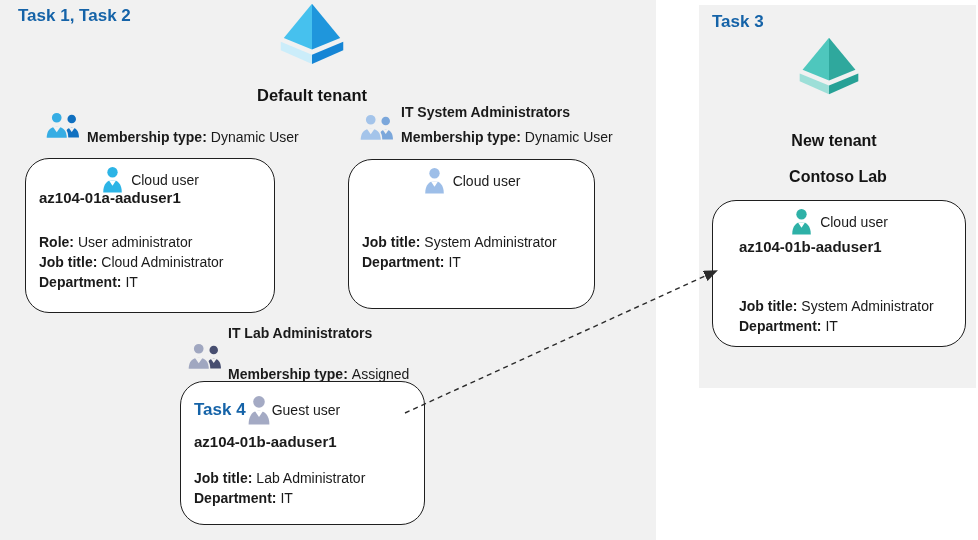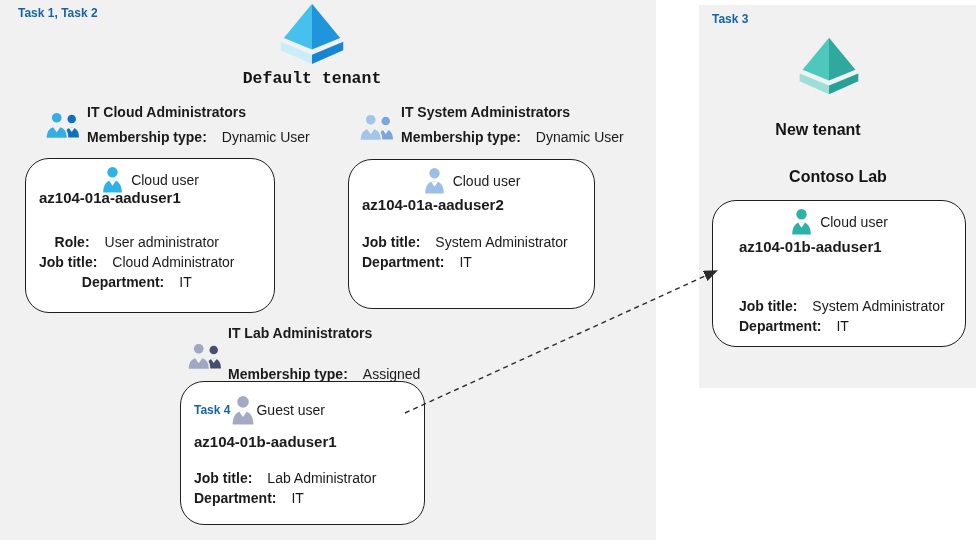--- a/index.html
+++ b/index.html
@@ -8,27 +8,27 @@
     background:#ffffff;
     font-family:"Liberation Sans", sans-serif;
     color:var(--text, #1a1a1a);
   }
   #stage{position:absolute;inset:0;}
   .panel{position:absolute;background:var(--panel-bg,#f1f1f1);}
   #left-panel{left:0;top:0;width:656px;height:540px;}
   #right-panel{left:699px;top:5px;width:277px;height:383px;}
 
   .abs{position:absolute;}
-  .task-label{font-size:12px;font-weight:bold;color:var(--task-blue,#1563a8);white-space:nowrap;}
+  .task-label{font-size:17px;font-weight:bold;color:var(--task-blue,#1563a8);white-space:nowrap;}
   .tenant-title{font-size:16.5px;font-weight:bold;color:#141414;text-align:center;white-space:nowrap;}
   .tenant-title-sm{font-size:16px;font-weight:bold;color:#141414;text-align:center;white-space:nowrap;}
   .group-name{font-size:14px;font-weight:bold;white-space:nowrap;}
   .membership{font-size:14px;white-space:nowrap;}
   .fl{font-weight:bold;}
-  .fv{margin-left:15px;}
+  .fv{margin-left:4px;}
 
   .card{
     position:absolute;background:#ffffff;
     border:1.4px solid var(--border-dark,#1f1f1f);
     border-radius:24px;
   }
   .card-header{
     display:flex;align-items:center;justify-content:center;gap:7px;margin-top:7px;
   }
   .guest-header{
@@ -54,46 +54,45 @@
   <div id="right-panel" class="panel"></div>
 
   <div class="abs task-label" style="left:18px;top:6px;">Task 1, Task 2</div>
 
   <svg class="tenant-icon" style="left:272px;top:3px;width:80px;height:64px;" viewBox="0 0 100 84">
     <polygon points="50,1 13,46 50,61" style="fill:var(--tenant-blue-left)"></polygon>
     <polygon points="50,1 87,46 50,61" style="fill:var(--tenant-blue-right)"></polygon>
     <polygon points="9,51 50,68 50,80 9,62" style="fill:var(--tenant-blue-band-left)"></polygon>
     <polygon points="91,51 50,68 50,80 91,62" style="fill:var(--tenant-blue-band-right)"></polygon>
   </svg>
-  <div class="abs tenant-title" style="left:212px;top:69px;width:200px;font-family:Liberation Mono, monospace;">Default tenant</div>
+  <div class="abs tenant-title" style="left:212px;top:86px;width:200px;">Default tenant</div>
 
   <svg class="group-icon" style="left:44px;top:110px;--gf:var(--group1-front);--gb:var(--group1-back);" viewBox="0 0 40 30">
     <circle cx="28.5" cy="9.2" r="4.4" style="fill:var(--gb)"></circle>
     <path d="M21,28.5 C21,21.5 24,18.3 28.5,18.3 C33,18.3 36,21.5 36,28.5 Z" style="fill:var(--gb)"></path>
     <path d="M25.6,18.5 L28.5,22.8 L31.4,18.5 Z" style="fill:var(--panel-bg)"></path>
     <circle cx="13" cy="8" r="5.8" style="fill:var(--gf);stroke:var(--panel-bg);stroke-width:1.6"></circle>
     <path d="M1.8,29.5 C1.8,20.8 6.2,16.6 13,16.6 C19.8,16.6 24.2,20.8 24.2,29.5 Z" style="fill:var(--gf);stroke:var(--panel-bg);stroke-width:1.6"></path>
     <path d="M8.8,17 L13,23 L17.2,17 Z" style="fill:var(--panel-bg)"></path>
   </svg>
-  <div class="abs group-name" style="left:87px;top:104px;">IT Cloud Administrators</div>
   <div class="abs membership" style="left:87px;top:129px;">
     <span class="fl">Membership type:</span><span class="fv">Dynamic User</span>
   </div>
 
   <div class="card" style="left:25px;top:158px;width:248px;height:153px;">
     <div class="card-header">
       <svg class="person" viewBox="0 0 24 28" style="--pc:var(--user-cyan)">
         <circle cx="12" cy="6.4" r="5.4" style="fill:var(--pc)"></circle>
         <path d="M2.3,27.5 C2.3,19 6.5,14.6 12,14.6 C17.5,14.6 21.7,19 21.7,27.5 Z" style="fill:var(--pc)"></path>
         <path d="M8.2,14.9 L12,20.6 L15.8,14.9 Z" fill="#ffffff"></path>
       </svg>
       <span class="type-label">Cloud user</span>
     </div>
     <div class="username" style="top:30px;">az104-01a-aaduser1</div>
-    <div class="fields" style="top:73px;text-align:center;">
+    <div class="fields" style="top:73px;">
       <div class="field"><span class="fl">Role:</span><span class="fv">User administrator</span></div>
       <div class="field"><span class="fl">Job title:</span><span class="fv">Cloud Administrator</span></div>
       <div class="field"><span class="fl">Department:</span><span class="fv">IT</span></div>
     </div>
   </div>
 
   <svg class="group-icon" style="left:358px;top:112px;--gf:var(--group2-front);--gb:var(--group2-back);" viewBox="0 0 40 30">
     <circle cx="28.5" cy="9.2" r="4.4" style="fill:var(--gb)"></circle>
     <path d="M21,28.5 C21,21.5 24,18.3 28.5,18.3 C33,18.3 36,21.5 36,28.5 Z" style="fill:var(--gb)"></path>
     <path d="M25.6,18.5 L28.5,22.8 L31.4,18.5 Z" style="fill:var(--panel-bg)"></path>
@@ -108,21 +107,20 @@
 
   <div class="card" style="left:348px;top:159px;width:245px;height:148px;">
     <div class="card-header">
       <svg class="person" viewBox="0 0 24 28" style="--pc:var(--user-steel)">
         <circle cx="12" cy="6.4" r="5.4" style="fill:var(--pc)"></circle>
         <path d="M2.3,27.5 C2.3,19 6.5,14.6 12,14.6 C17.5,14.6 21.7,19 21.7,27.5 Z" style="fill:var(--pc)"></path>
         <path d="M8.2,14.9 L12,20.6 L15.8,14.9 Z" fill="#ffffff"></path>
       </svg>
       <span class="type-label">Cloud user</span>
     </div>
-    <div class="username" style="top:36px;">az104-01a-aaduser2</div>
     <div class="fields" style="top:72px;">
       <div class="field"><span class="fl">Job title:</span><span class="fv">System Administrator</span></div>
       <div class="field"><span class="fl">Department:</span><span class="fv">IT</span></div>
     </div>
   </div>
 
   <svg class="group-icon" style="left:186px;top:341px;--gf:var(--group3-front);--gb:var(--group3-back);" viewBox="0 0 40 30">
     <circle cx="28.5" cy="9.2" r="4.4" style="fill:var(--gb)"></circle>
     <path d="M21,28.5 C21,21.5 24,18.3 28.5,18.3 C33,18.3 36,21.5 36,28.5 Z" style="fill:var(--gb)"></path>
     <path d="M25.6,18.5 L28.5,22.8 L31.4,18.5 Z" style="fill:var(--panel-bg)"></path>
@@ -153,21 +151,21 @@
   </div>
 
   <div class="abs task-label" style="left:712px;top:12px;">Task 3</div>
 
   <svg class="tenant-icon" style="left:793px;top:37px;width:72px;height:60px;" viewBox="0 0 100 84">
     <polygon points="50,1 13,46 50,61" style="fill:var(--tenant-teal-left)"></polygon>
     <polygon points="50,1 87,46 50,61" style="fill:var(--tenant-teal-right)"></polygon>
     <polygon points="9,51 50,68 50,80 9,62" style="fill:var(--tenant-teal-band-left)"></polygon>
     <polygon points="91,51 50,68 50,80 91,62" style="fill:var(--tenant-teal-band-right)"></polygon>
   </svg>
-  <div class="abs tenant-title-sm" style="left:700px;top:121px;width:236px;">New tenant</div>
+  <div class="abs tenant-title-sm" style="left:700px;top:132px;width:236px;padding-left:16px;">New tenant</div>
   <div class="abs tenant-title-sm" style="left:700px;top:156px;width:276px;margin-top:12px;">Contoso Lab</div>
 
   <div class="card" style="left:712px;top:200px;width:252px;height:145px;">
     <div class="card-header">
       <svg class="person" viewBox="0 0 24 28" style="--pc:var(--user-teal)">
         <circle cx="12" cy="6.4" r="5.4" style="fill:var(--pc)"></circle>
         <path d="M2.3,27.5 C2.3,19 6.5,14.6 12,14.6 C17.5,14.6 21.7,19 21.7,27.5 Z" style="fill:var(--pc)"></path>
         <path d="M8.2,14.9 L12,20.6 L15.8,14.9 Z" fill="#ffffff"></path>
       </svg>
       <span class="type-label">Cloud user</span>

